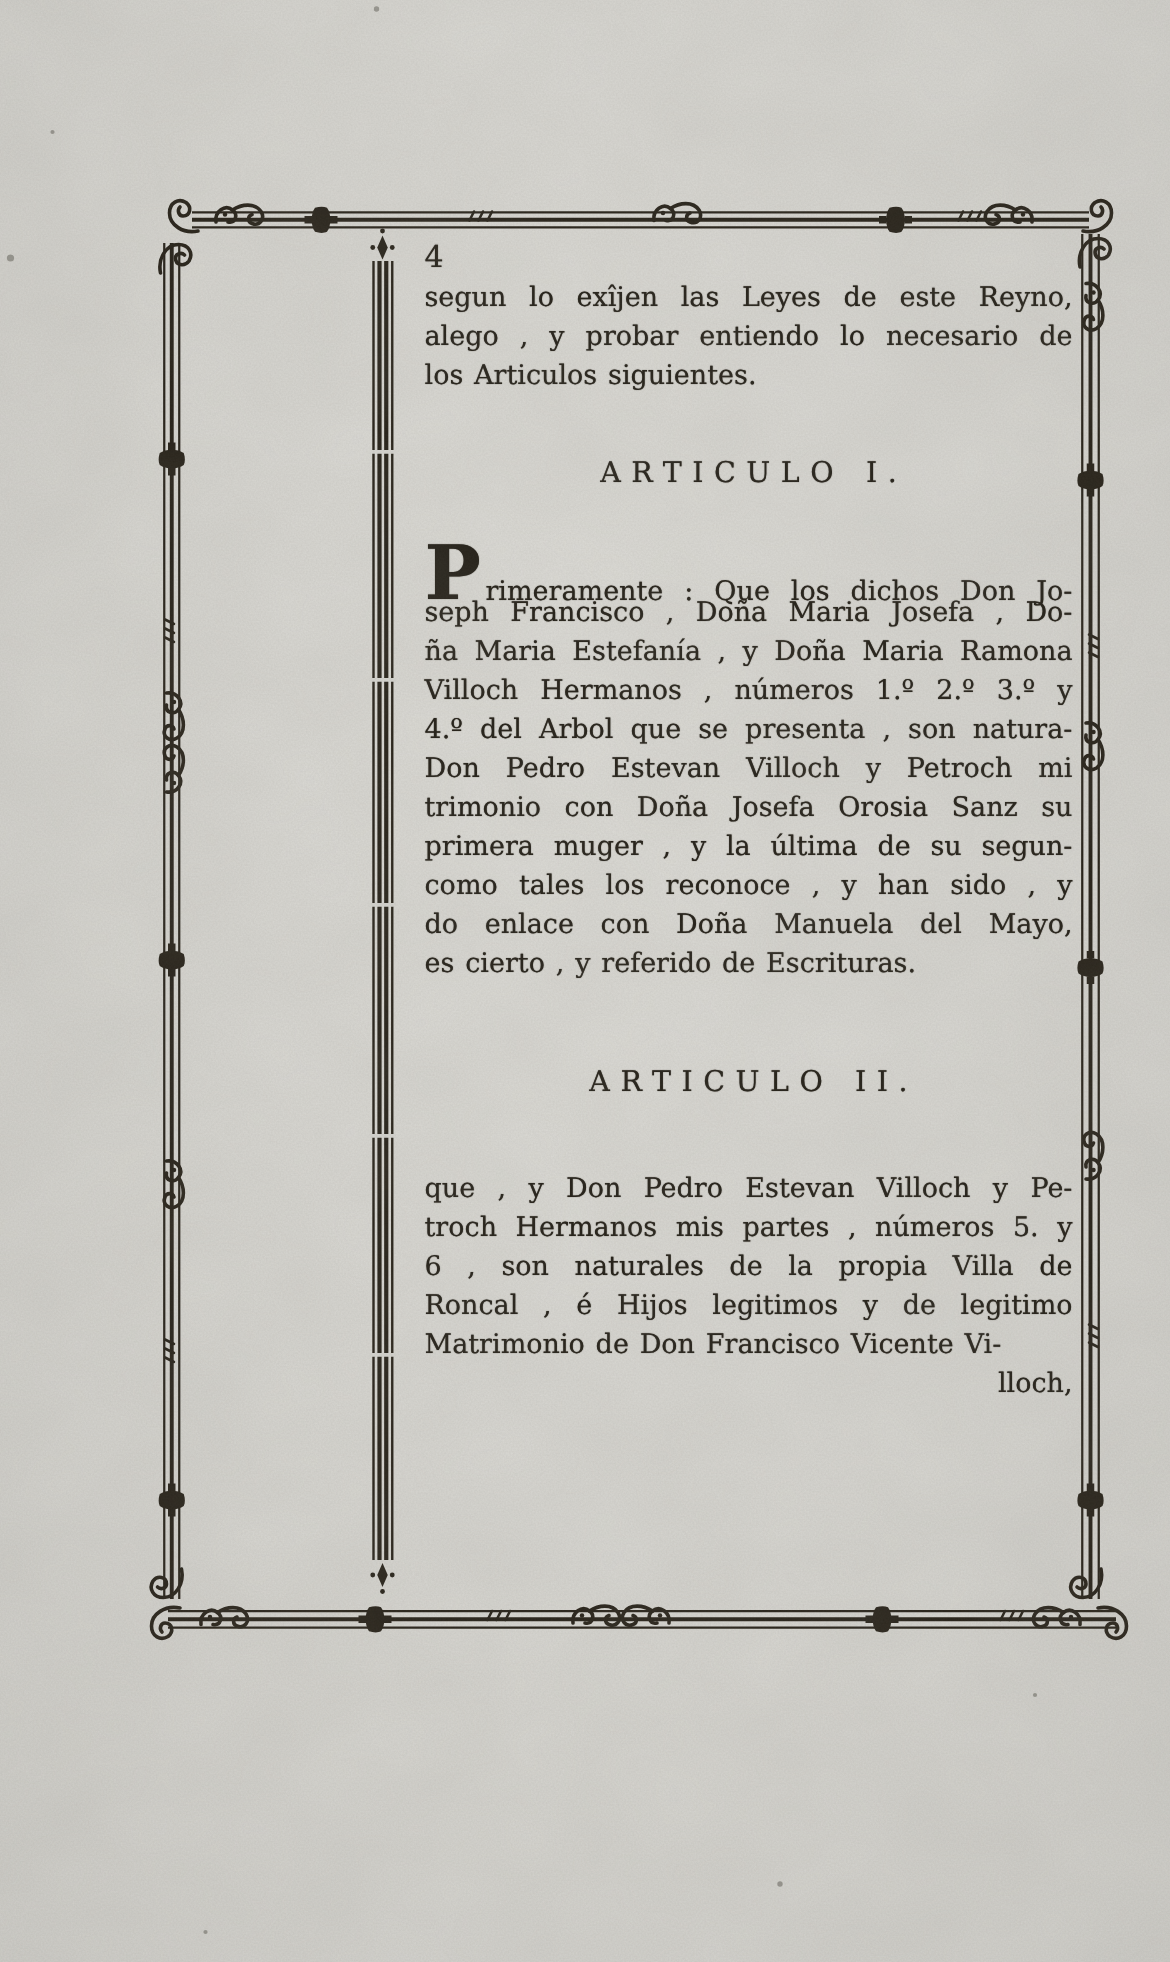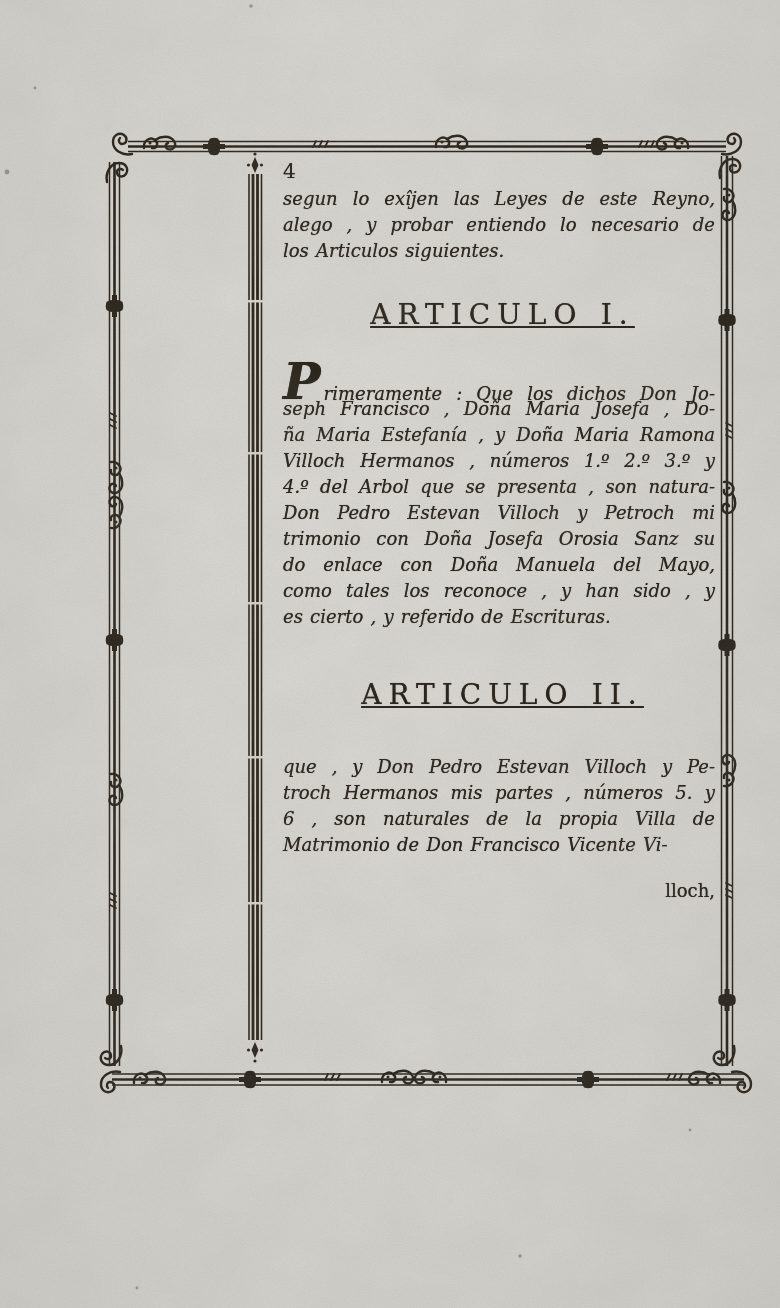--- a/index.html
+++ b/index.html
@@ -23,41 +23,41 @@
     position:absolute; left:283px; top:158px; width:432px;
     z-index:2;
     color:#211d15;
     font-size:18px;
     text-shadow:0 0 0.7px rgba(30,25,16,0.8);
     word-spacing:1.5px;
   }
   .pagenum { height:26px; line-height:26px; font-size:20px; }
   .line {
     height:26px; line-height:26px;
-    text-align:justify; text-align-last:justify;font-style:italic;
+    text-align:justify; text-align-last:justify;
   }
   .lines .line:last-child { text-align-last:left; }
   .article-heading {
     height:26px; line-height:26px;
-    text-align:center; font-size:28px;
-    letter-spacing:7px; text-indent:7px;text-decoration:underline;
+    text-align:center; font-size:19px;
+    letter-spacing:7px; text-indent:7px;
   }
   .intro     { margin-top:2px; }
   .heading-1 { margin-top:38px; margin-bottom:42px; }
   .heading-2 { margin-top:52px; margin-bottom:46px; }
   .dropcap {
     font-size:50px; line-height:26px;
     font-weight:bold; margin-right:3px;
     position:relative; top:-1px;
     letter-spacing:normal;
   }
   .dropcap-i { font-size:42px; }
   .catchword {
     height:26px; line-height:26px;
-    text-align:right; text-align-last:right;margin-top:20px;
+    text-align:right; text-align-last:right;
   }
 </style>
 </head>
 <body>
 
 <div class="page">
 
   <svg class="frame" width="780" height="1308" viewBox="0 0 780 1308">
     <defs>
       <g id="knot" fill="#241f16">
@@ -197,33 +197,35 @@
 
     <div>
       <div class="line"><span class="dropcap">P</span><span>rimeramente : Que los dichos Don Jo-</span></div>
       <div class="lines">
           <div class="line">seph Francisco , Doña Maria Josefa , Do-</div>
           <div class="line">ña Maria Estefanía , y Doña Maria Ramona</div>
           <div class="line">Villoch Hermanos , números 1.º 2.º 3.º y</div>
           <div class="line">4.º del Arbol que se presenta , son natura-</div>
           <div class="line">Don Pedro Estevan Villoch y Petroch mi</div>
           <div class="line">trimonio con Doña Josefa Orosia Sanz su</div>
+          <div class="line">primera muger , y la última de su segun-</div>
+          <div class="line">como tales los reconoce , y han sido , y</div>
           <div class="line">do enlace con Doña Manuela del Mayo,</div>
-          <div class="line">como tales los reconoce , y han sido , y</div>
           <div class="line">es cierto , y referido de Escrituras.</div>
         </div>
     </div>
 
     <div class="article-heading heading-2">ARTICULO II.</div>
 
     <div>
       <div class="lines">
           <div class="line">que , y Don Pedro Estevan Villoch y Pe-</div>
           <div class="line">troch Hermanos mis partes , números 5. y</div>
           <div class="line">6 , son naturales de la propia Villa de</div>
+          <div class="line">Roncal , é Hijos legitimos y de legitimo</div>
           <div class="line">Matrimonio de Don Francisco Vicente Vi-</div>
         </div>
       <div class="catchword">lloch,</div>
     </div>
 
   </div>
 
   <svg class="texture" width="780" height="1308" viewBox="0 0 780 1308">
     <defs>
       <filter id="mottle" x="0" y="0" width="100%" height="100%">

